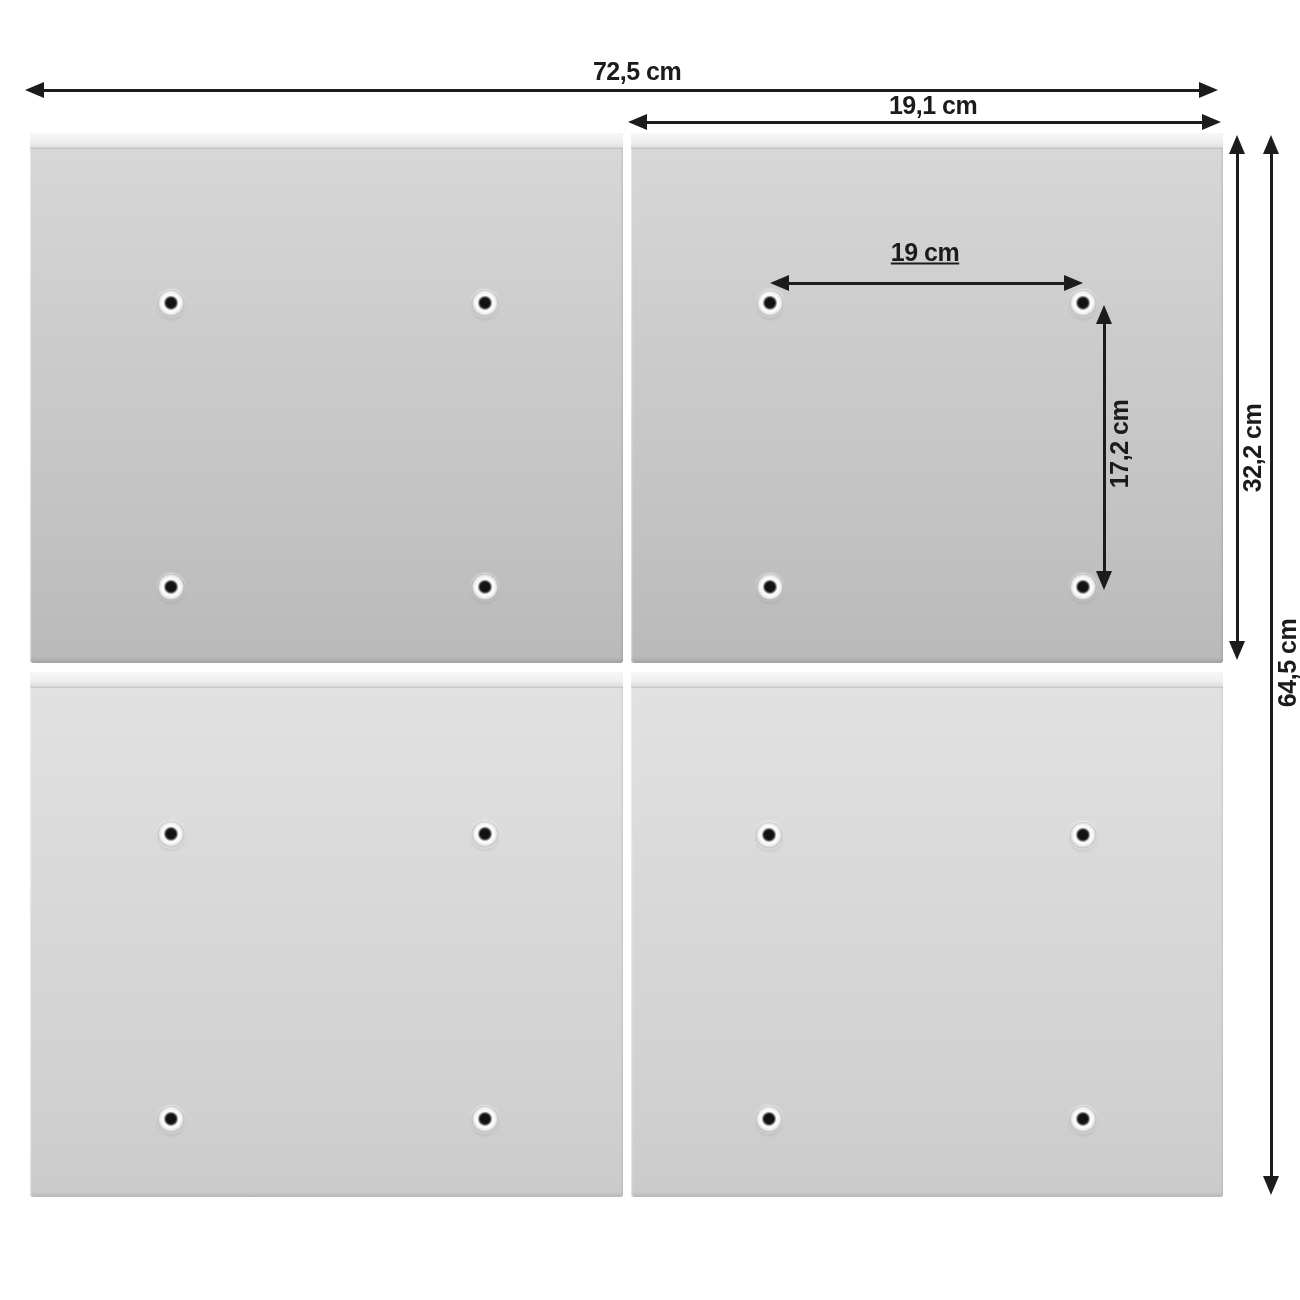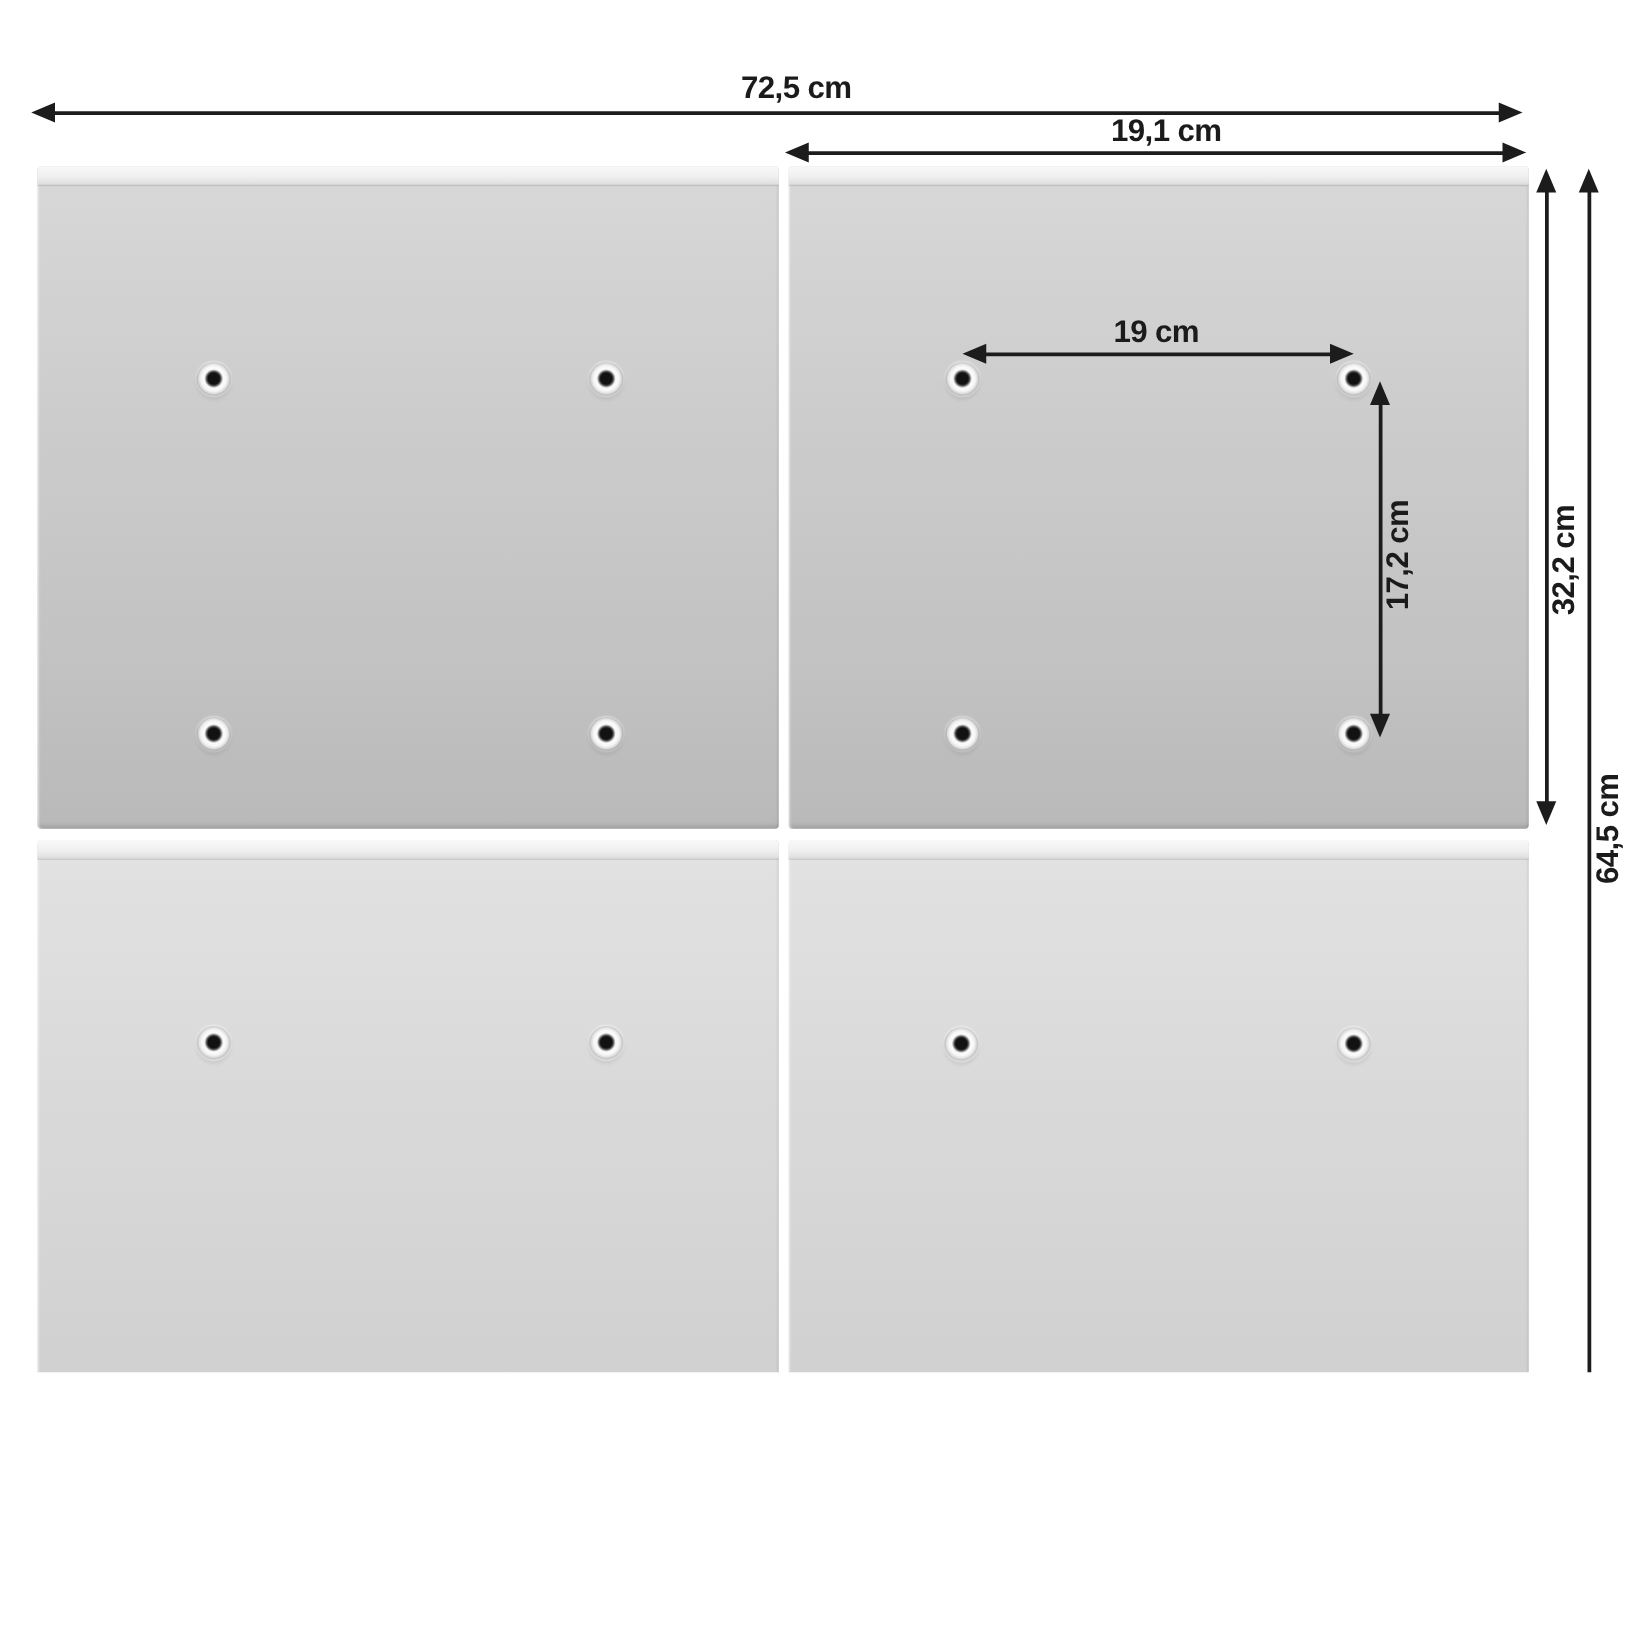--- a/index.html
+++ b/index.html
@@ -1,17 +1,17 @@
 <!DOCTYPE html>
 <html><head>
 <meta charset="utf-8">
 <style>
   html,body{margin:0;padding:0;background:#ffffff;}
   .canvas{
-    position:relative;width:1300px;height:1098px;background:#ffffff;overflow:hidden;
+    position:relative;width:1300px;height:1300px;background:#ffffff;overflow:hidden;
     font-family:"Liberation Sans", sans-serif;color:#1b1b1b;
   }
 
   
   .panel{position:absolute;border-radius:3px;}
   .panel.row-top{
     background:linear-gradient(180deg,#d8d8d8 0%,#cdcdcd 35%,#c2c2c2 75%,#b9b9b9 100%);
     box-shadow:inset 2px 0 2px -1px rgba(255,255,255,.65),
                inset -1px 0 1px rgba(0,0,0,.05),
                inset 0 -3px 4px -1px rgba(0,0,0,.16);
@@ -120,21 +120,21 @@
     </div>
 
   <div class="dim dim-v" style="left:1263px;top:135px;height:1060px;">
       <div class="line"></div>
     </div>
 
   <div class="dim-label" style="left:637px;top:71px;">72,5 cm</div>
 
   <div class="dim-label" style="left:933px;top:105px;">19,1 cm</div>
 
-  <div class="dim-label" style="left:925px;top:266px;">19 cm</div>
+  <div class="dim-label" style="left:925px;top:252px;text-decoration:underline;">19 cm</div>
 
   <div class="dim-label vertical" style="left:1119px;top:444px;">17,2 cm</div>
 
   <div class="dim-label vertical" style="left:1252px;top:448px;">32,2 cm</div>
 
   <div class="dim-label vertical" style="left:1287px;top:663px;">64,5 cm</div>
 
 </div>
 
 </body></html>

